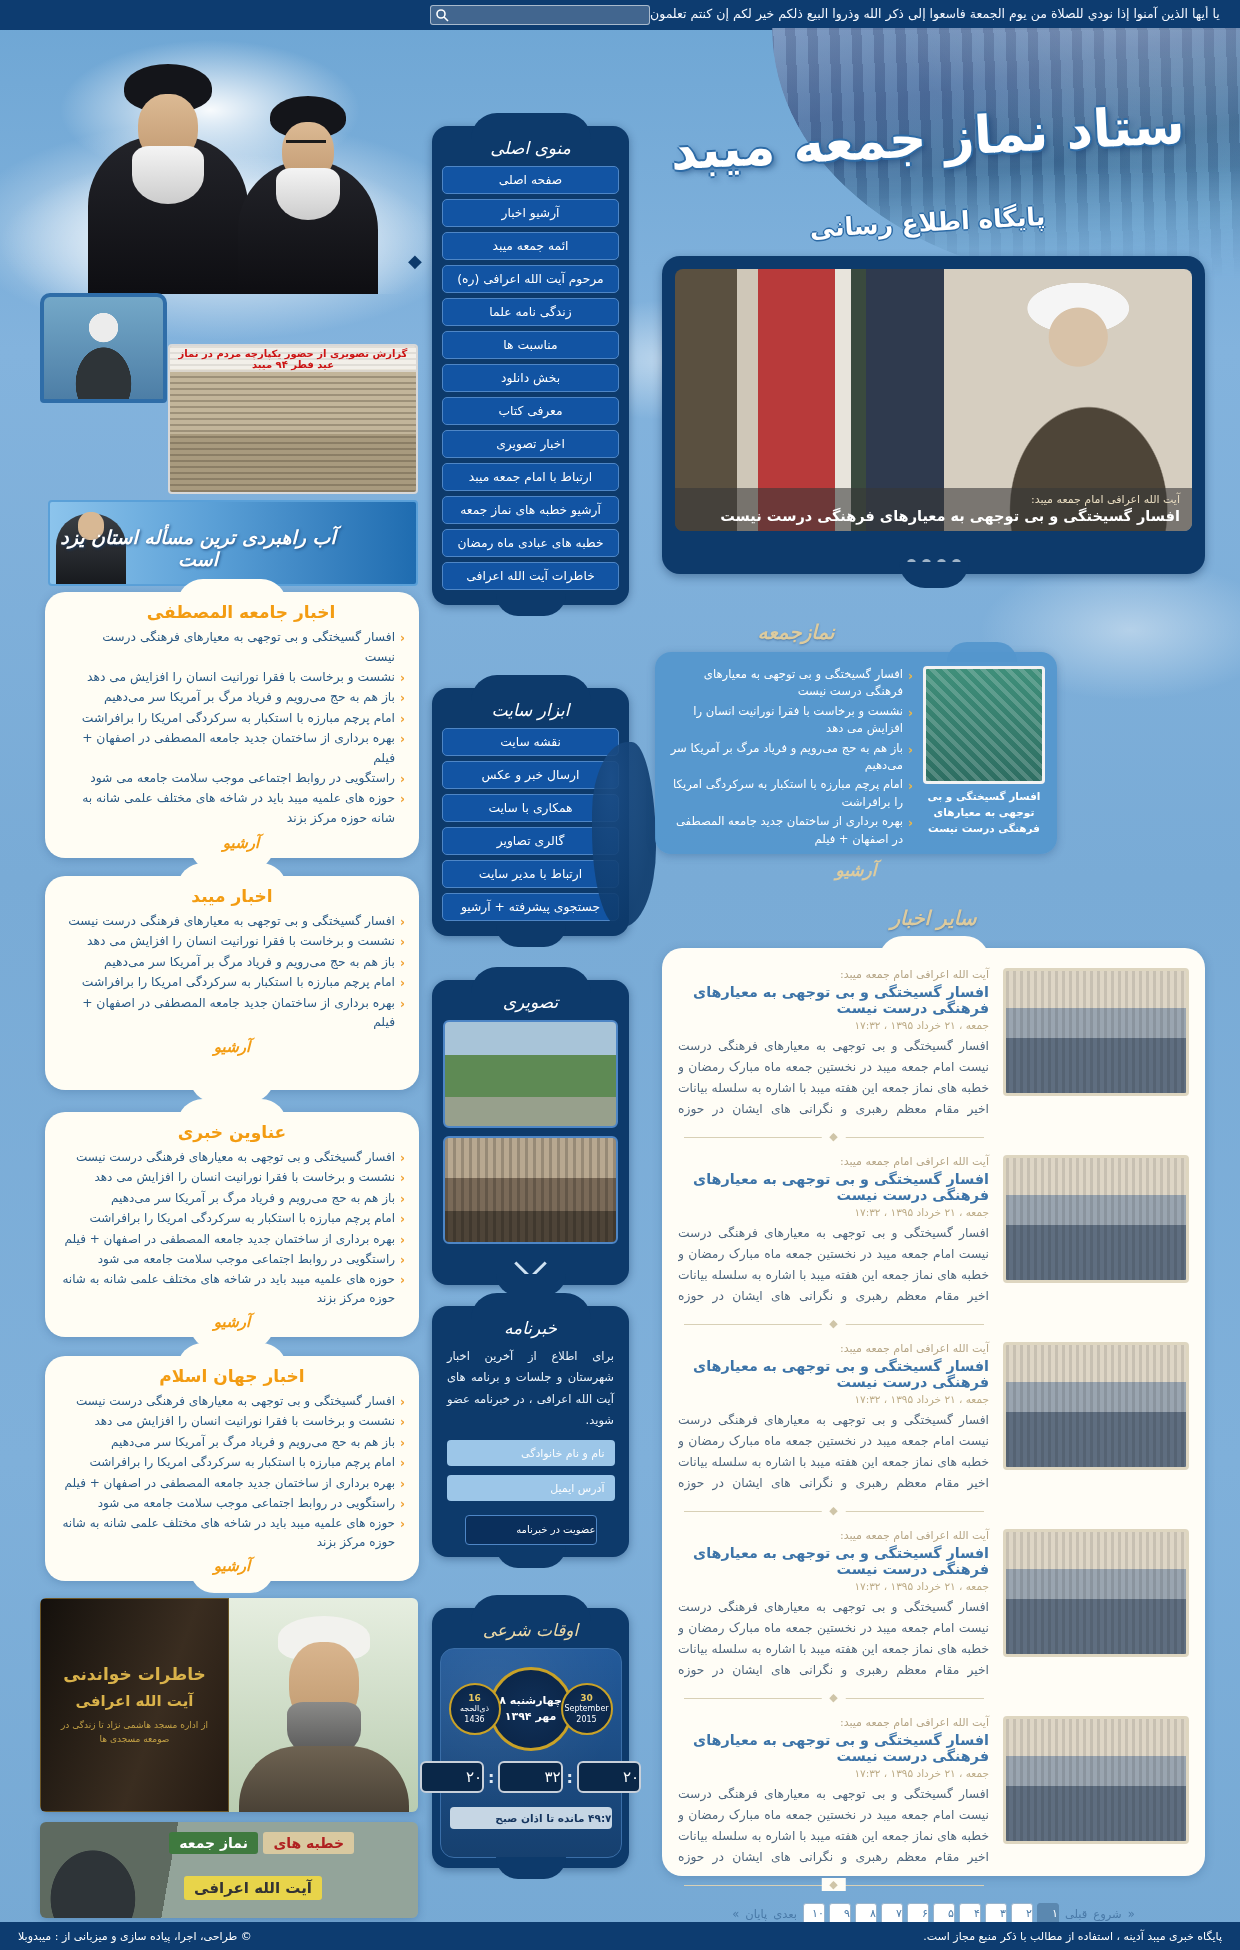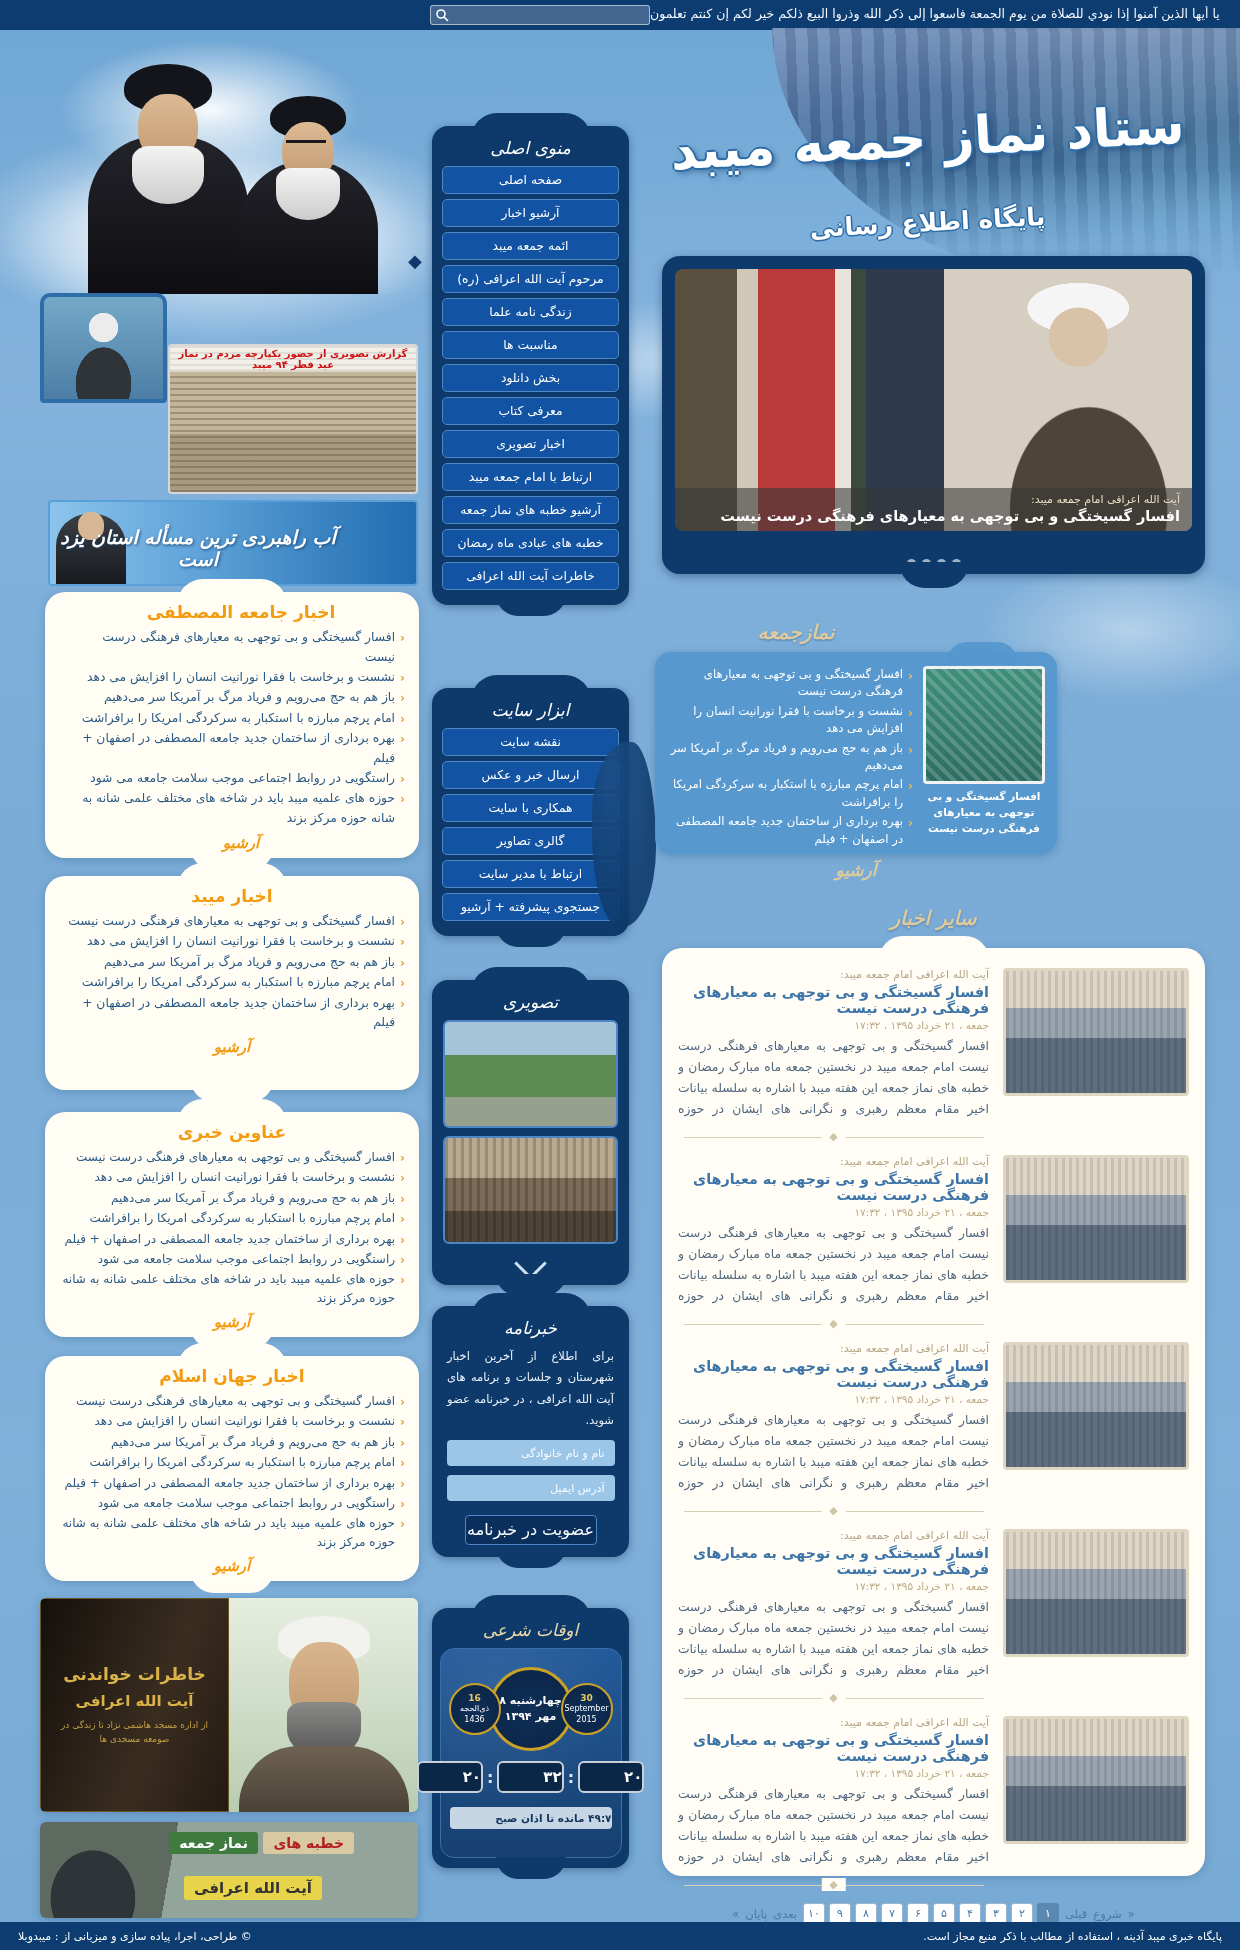--- a/index.html
+++ b/index.html
@@ -84,32 +84,32 @@
     color:#fff;font-size:12.3px;text-align:center;cursor:pointer;white-space:nowrap;overflow:hidden;}
   .ph-img{margin:8px 11px;height:104px;border:2px solid #4e86c6;border-radius:6px;}
   .ph1{background:linear-gradient(#a8c4d8 0 32%,#5e8a54 32% 72%,#97a08c 72%);}
   .ph2{background:repeating-linear-gradient(90deg,rgba(0,0,0,.18) 0 3px,transparent 3px 8px),linear-gradient(#b8a890 0 38%,#7a6a58 38% 70%,#4e4438 70%);}
   .ph-more{width:20px;height:20px;margin:2px auto 0;border-left:3px solid #cfe2f2;border-bottom:3px solid #cfe2f2;transform:rotate(-45deg);cursor:pointer;}
   .nl-text{color:#eaf2fa;font-size:11.5px;line-height:1.85;padding:0 15px;text-align:justify;}
   .nl-field{display:block;width:168px;height:26px;margin:9px auto 0;background:#9cc6e8;border:none;border-radius:4px;
     color:#fff;font-size:11px;padding:0 10px;box-sizing:border-box;font-family:inherit;}
   .nl-field::placeholder{color:#ffffff;opacity:.95;}
   .nl-btn{width:130px;height:28px;line-height:28px;margin:14px auto 2px;background:#0a2f5c;border:1px solid #4e86c6;border-radius:4px;
-    color:#fff;font-size:16px;text-align:center;cursor:pointer;}
+    color:#fff;font-size:10px;cursor:pointer;}
   
   .prP .np-h{color:#ecd9a8;}
   .p-widget{position:relative;width:180px;height:208px;margin:2px auto 0;border-radius:14px;border:1px solid #3a6ea8;
     background:radial-gradient(circle at 30% 20%,rgba(255,255,255,.07),transparent 60%),linear-gradient(#235a9a,#16406f);}
   .circ{position:absolute;border-radius:50%;background:radial-gradient(#103058,#0a2344);display:flex;flex-direction:column;justify-content:center;align-items:center;color:#fff;text-align:center;}
   .c-big{left:50%;top:18px;transform:translateX(-50%);width:78px;height:78px;border:3px solid #c9a227;font-size:11px;font-weight:bold;line-height:1.45;}
   .c-sm{width:48px;height:48px;border:2px solid #c9a227;top:34px;font-size:8px;line-height:1.3;}
   .c-l{left:8px;} .c-r{right:8px;}
   .c-sm .d1{color:#e8c860;font-size:9px;font-weight:bold;}
   .clock{position:absolute;left:0;right:0;top:112px;display:flex;justify-content:center;align-items:center;gap:4px;direction:ltr;}
-  .cbox{width:40px;height:28px;line-height:28px;background:#0a2748;border:2px solid #c8d0da;border-radius:6px;color:#fff;font-size:15px;font-weight:bold;text-align:center;padding-left:44px;}
+  .cbox{width:40px;height:28px;line-height:28px;background:#0a2748;border:2px solid #c8d0da;border-radius:6px;color:#fff;font-size:15px;font-weight:normal;text-align:center;padding-left:44px;}
   .csep{color:#dfe8f2;font-weight:bold;}
   .countdown{position:absolute;left:50%;top:158px;transform:translateX(-50%);width:162px;height:22px;line-height:22px;background:#c6d6e4;border-radius:4px;
     color:#14345e;font-size:10.5px;font-weight:bold;text-align:right;}
   
   .featured{position:absolute;left:662px;top:256px;width:543px;height:318px;background:#0d3a6b;border-radius:18px;box-shadow:0 3px 10px rgba(10,40,80,.4);box-sizing:border-box;padding:13px;}
   .featured::after{content:"";position:absolute;bottom:-14px;left:50%;transform:translateX(-50%);width:70px;height:26px;background:#0d3a6b;border-radius:0 0 40px 40px;}
   .f-photo{position:relative;width:100%;height:262px;border-radius:8px;overflow:hidden;cursor:pointer;
     background:
       radial-gradient(circle 30px at 78% 26%,#d8c2a8 97%,transparent),
       radial-gradient(ellipse 84px 42px at 78% 15%,#f5f5f5 60%,transparent 61%),
@@ -144,21 +144,21 @@
   .a-title{color:#3d74a8;font-size:14.3px;font-weight:bold;margin-bottom:3px;cursor:pointer;}
   .a-date{color:#bcab86;font-size:10.5px;margin-bottom:5px;}
   .a-text{color:#50677e;font-size:12.3px;line-height:1.72;max-height:85px;overflow:hidden;text-align:justify;}
   .a-div{position:relative;height:16px;margin:8px auto 0;width:300px;}
   .a-div::before{content:"";position:absolute;left:0;right:0;top:8px;border-top:1px solid #d8d0b6;}
   .a-div .orn{position:absolute;left:50%;top:1px;transform:translateX(-50%);color:#cfc5a8;font-size:11px;background:#fffdf6;padding:0 8px;}
   .art-wrap .article:last-child .a-div .orn{color:#cfc5a8;}
   .pager{display:flex;justify-content:center;align-items:center;gap:6px;margin-top:10px;color:#4a7aa8;font-size:11.5px;}
   .pager .lbl{cursor:pointer;}
   .pages{display:flex;gap:4px;}
-  .pg{width:20px;height:20px;border:1px solid #9ab4cc;border-radius:3px;text-align:center;line-height:20px;font-size:11px;color:#4a7aa8;cursor:pointer;background:#fff;}
+  .pg{width:20px;height:20px;border:1px solid #9ab4cc;border-radius:3px;text-align:right;line-height:20px;font-size:11px;color:#4a7aa8;cursor:pointer;background:#fff;}
   .pages .pg:first-child{background:#5b88b0;color:#fff;border-color:#5b88b0;}
   
   .paisley{position:absolute;left:592px;top:742px;width:64px;height:185px;background:radial-gradient(ellipse at 30% 20%,#1c4d85,#0d3a6b 70%);
     border-radius:60% 40% 55% 45%/40% 60% 45% 55%;opacity:.9;}
   .orn-d{position:absolute;color:#0d3a6b;font-size:18px;}
   
   .footer{position:absolute;left:0;top:1922px;width:1240px;height:28px;background:#0d3c70;color:#fff;font-size:11px;
     display:flex;justify-content:space-between;align-items:center;padding:0 18px;box-sizing:border-box;}
 </style>
 </head>

